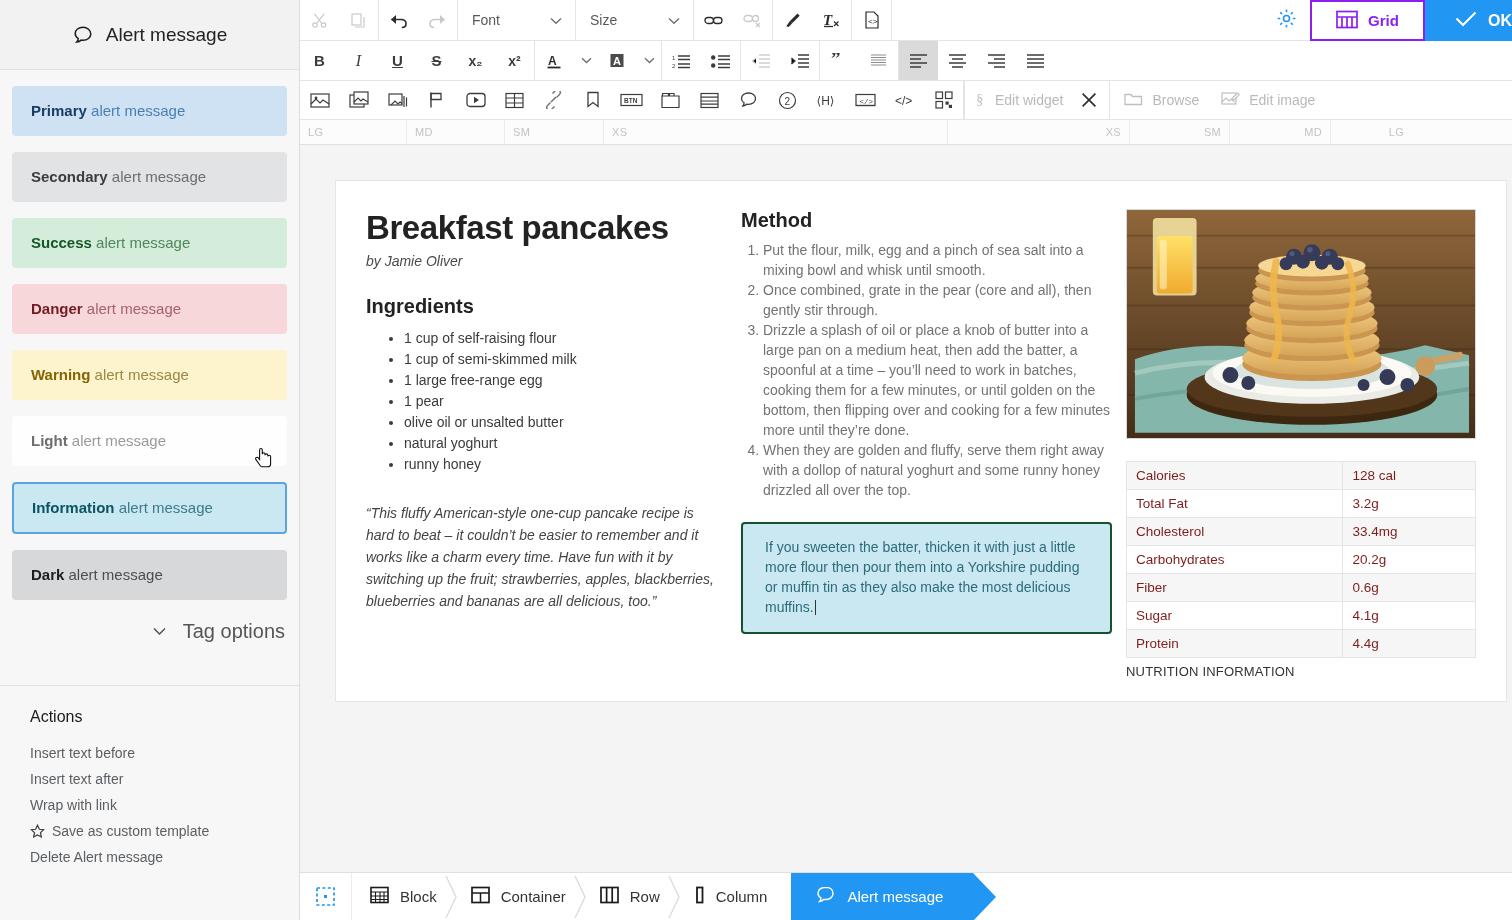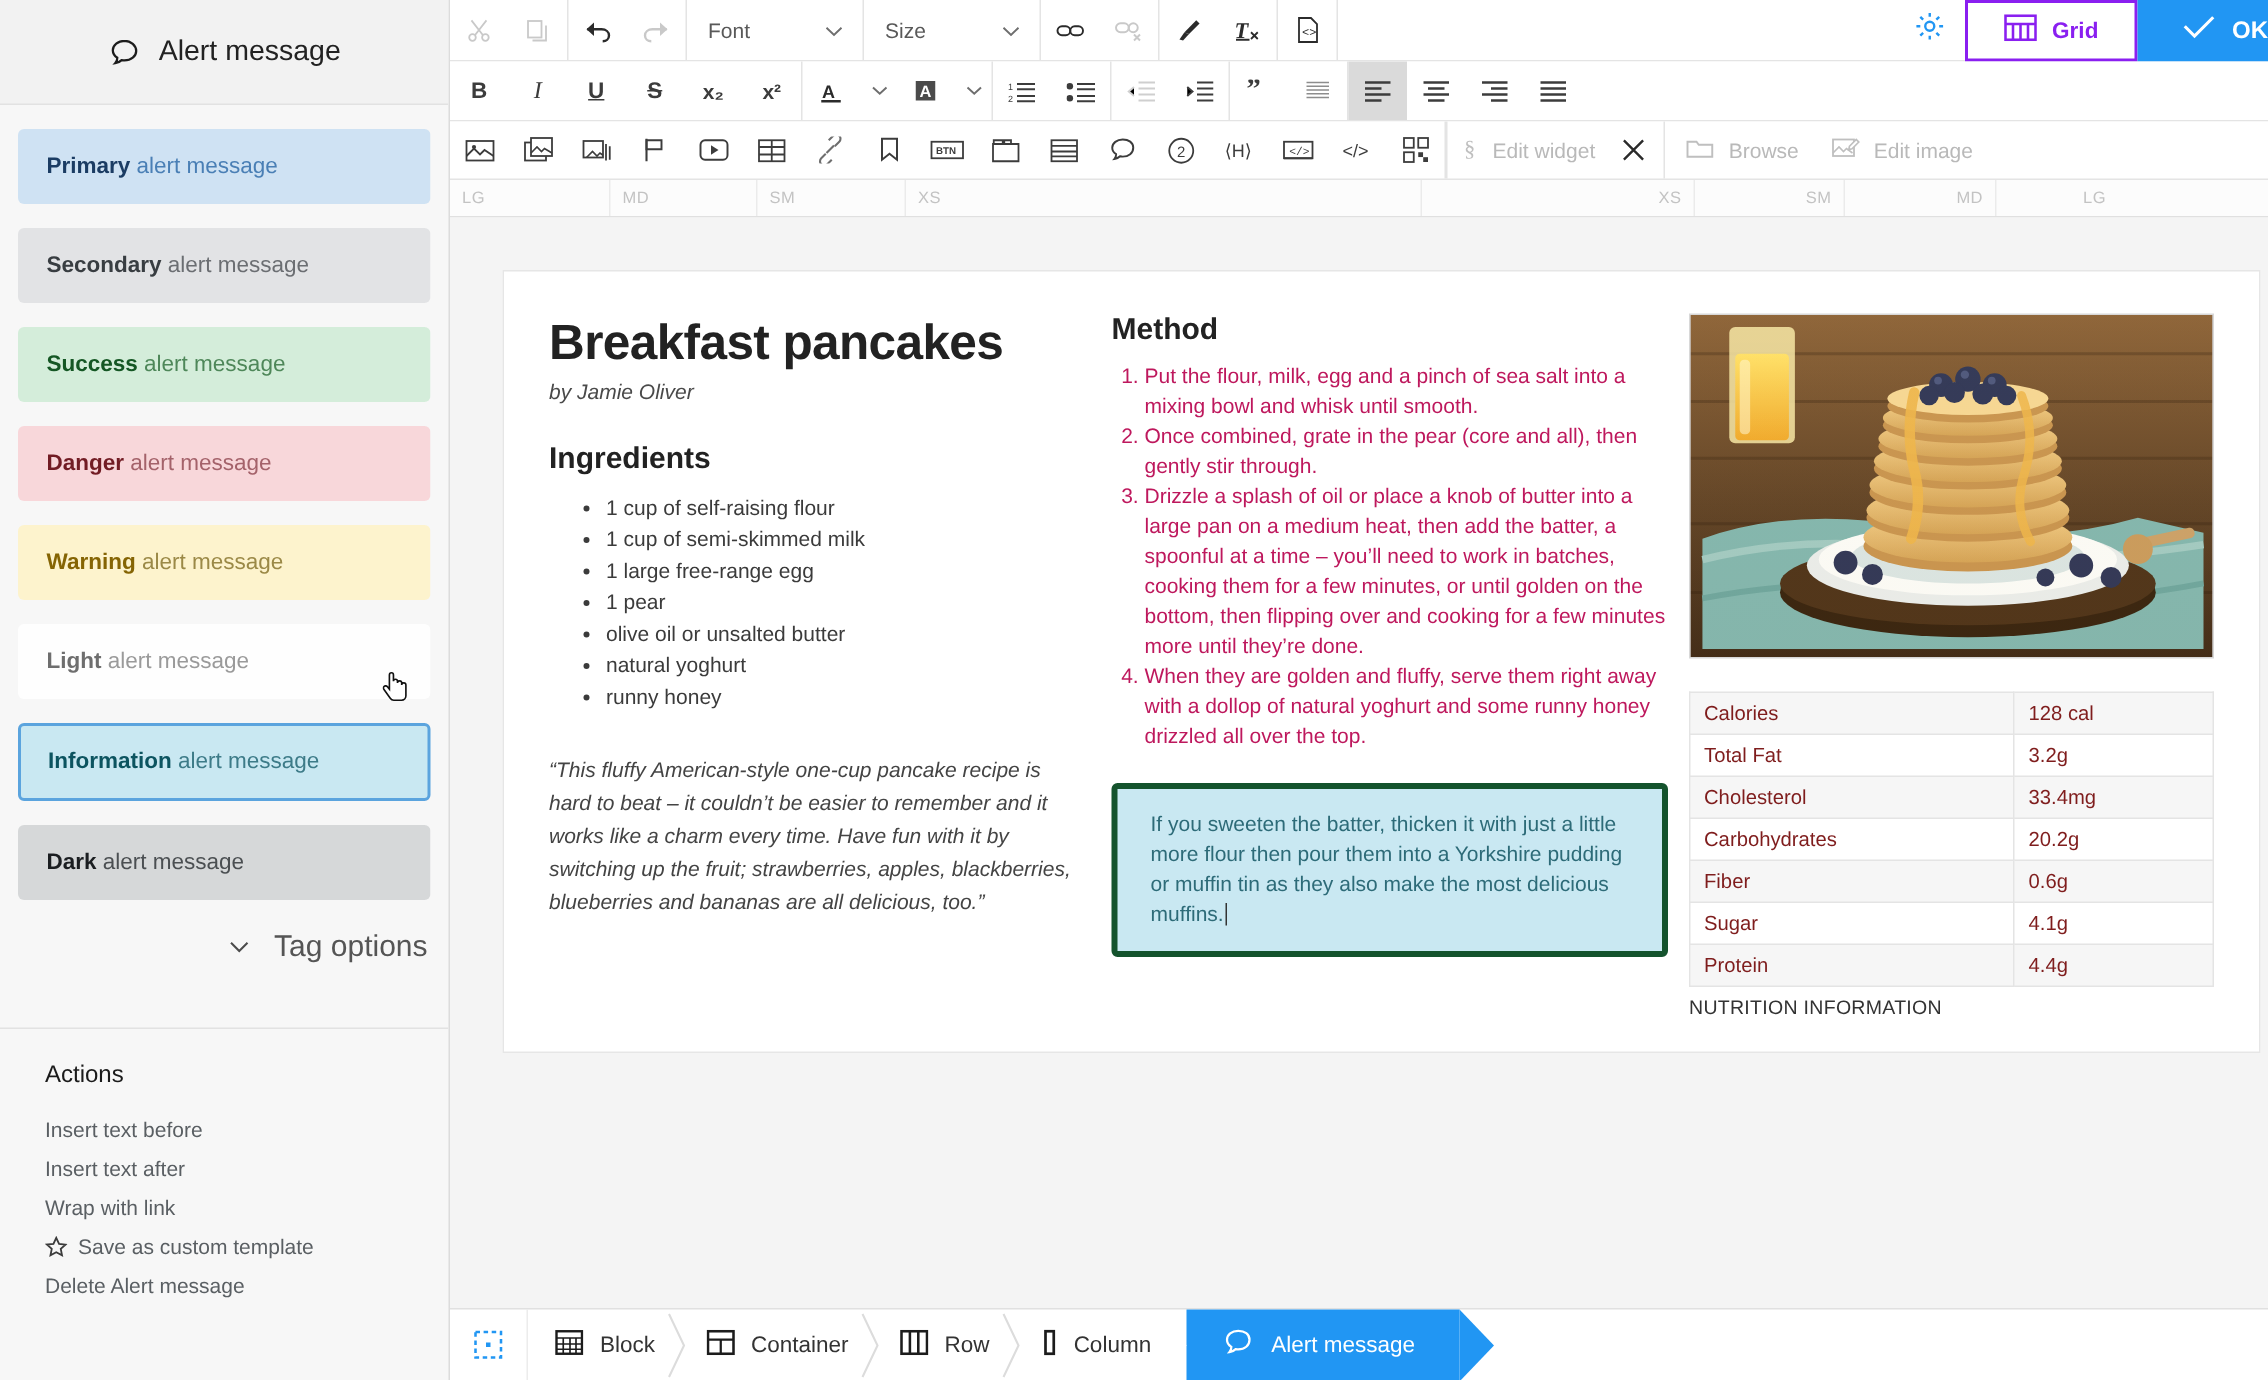--- a/index.html
+++ b/index.html
@@ -199,25 +199,25 @@
   .h2 { font-size: 20px; font-weight: bold; color: #222; margin: 0 0 10px 0; }
   .ing { margin: 0; padding-left: 38px; }
   .ing li { font-size: 14px; color: #3b3b3b; line-height: 20px; margin-bottom: 1px; }
   .quote {
     font-style: italic; font-size: 14px; color: #444;
     line-height: 22px; margin: 28px 0 0 0;
   }
 
   .method-h2 { font-size: 20px; font-weight: bold; color: #222; margin: 0 0 8px 0; }
   .method { margin: 0; padding-left: 22px; }
-  .method li { font-size: 14px; color: #be185d; line-height: 20px; margin-bottom: 0; }
+  .method li { font-size: 14px; color: #737373; line-height: 20px; margin-bottom: 0; }
 
   .doc-alert-info {
     background: #c9e8f2;
-    border: 4px solid #14532d;
+    border: 2px solid #14532d;
     border-radius: 4px;
     padding: 13px 16px 15px 22px;
     margin-top: 22px;
     font-size: 14px; color: #2d6b78; line-height: 20px;
     position: relative;
   }
   .caret {
     display: inline-block; width: 1px; height: 15px;
     background: #333; vertical-align: -3px; margin-left: 1px;
   }

